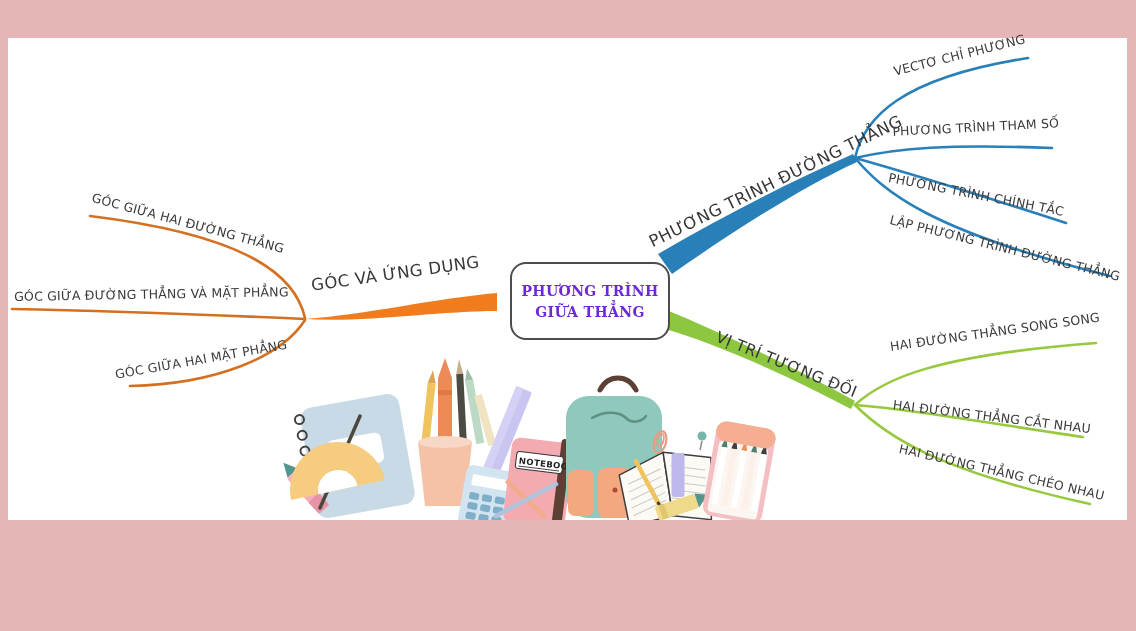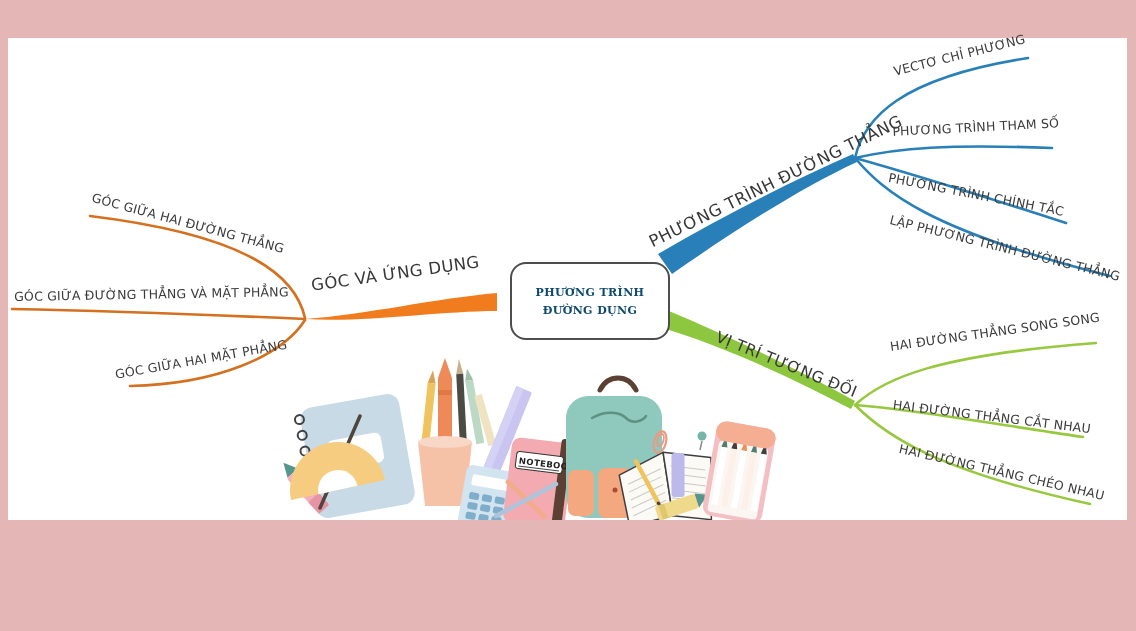--- a/index.html
+++ b/index.html
@@ -12,21 +12,21 @@
     position:absolute;left:8px;top:38px;width:1119px;height:482px;
     background:#FFFFFF;
   }
   .canvas svg{position:absolute;left:0;top:0;}
   .center-node{
     position:absolute;left:502px;top:224px;width:156px;height:74px;
     background:#fff;border:2px solid #4D4D4D;border-radius:16px;
     display:flex;flex-direction:column;align-items:center;justify-content:center;gap:5px;
     z-index:6;
     font-family:"DejaVu Serif","Liberation Serif",serif;
-    font-weight:bold;font-size:11px;color:#0c4a6e;letter-spacing:.4px;
+    font-weight:bold;font-size:14px;color:#6d28d9;letter-spacing:.4px;
     text-align:center;
   }
   .lbl{
     position:absolute;white-space:nowrap;color:#3B3B3B;
     font-size:12.5px;letter-spacing:.2px;transform-origin:left top;z-index:5;
   }
   .lbl-main{
     position:absolute;white-space:nowrap;color:#373737;
     font-size:16.5px;letter-spacing:.4px;transform-origin:left top;z-index:5;
   }
@@ -208,21 +208,21 @@
           <rect x="740" y="412" width="6" height="58" fill="#FDF0E8"></rect>
         <polygon points="750,412 756,412 753,400" fill="#3F3F3F"></polygon>
           <rect x="750" y="412" width="6" height="58" fill="#FFFFFF"></rect>
         <rect x="702" y="386" width="60" height="20" rx="10" fill="#F5AE92"></rect>
       </g>
     </g>
   </svg>
 
   <div class="center-node">
     <span>PHƯƠNG TRÌNH</span>
-    <span>ĐƯỜNG DỤNG</span>
+    <span>GIỮA THẲNG</span>
   </div>
 
   <div class="lbl-main" style="left:302px;top:238px;transform:rotate(-8deg);">GÓC VÀ ỨNG DỤNG</div>
   <div class="lbl" style="left:86px;top:152px;transform:rotate(15deg);">GÓC GIỮA HAI ĐƯỜNG THẲNG</div>
   <div class="lbl" style="left:6px;top:251px;transform:rotate(-1deg);">GÓC GIỮA ĐƯỜNG THẲNG VÀ MẶT PHẲNG</div>
   <div class="lbl" style="left:106px;top:329px;transform:rotate(-10deg);">GÓC GIỮA HAI MẶT PHẲNG</div>
 
   <div class="lbl-main" style="left:638px;top:196px;transform:rotate(-26deg);">PHƯƠNG TRÌNH ĐƯỜNG THẲNG</div>
   <div class="lbl" style="left:884px;top:26px;transform:rotate(-14deg);">VECTƠ CHỈ PHƯƠNG</div>
   <div class="lbl" style="left:884px;top:86px;transform:rotate(-3deg);">PHƯƠNG TRÌNH THAM SỐ</div>

